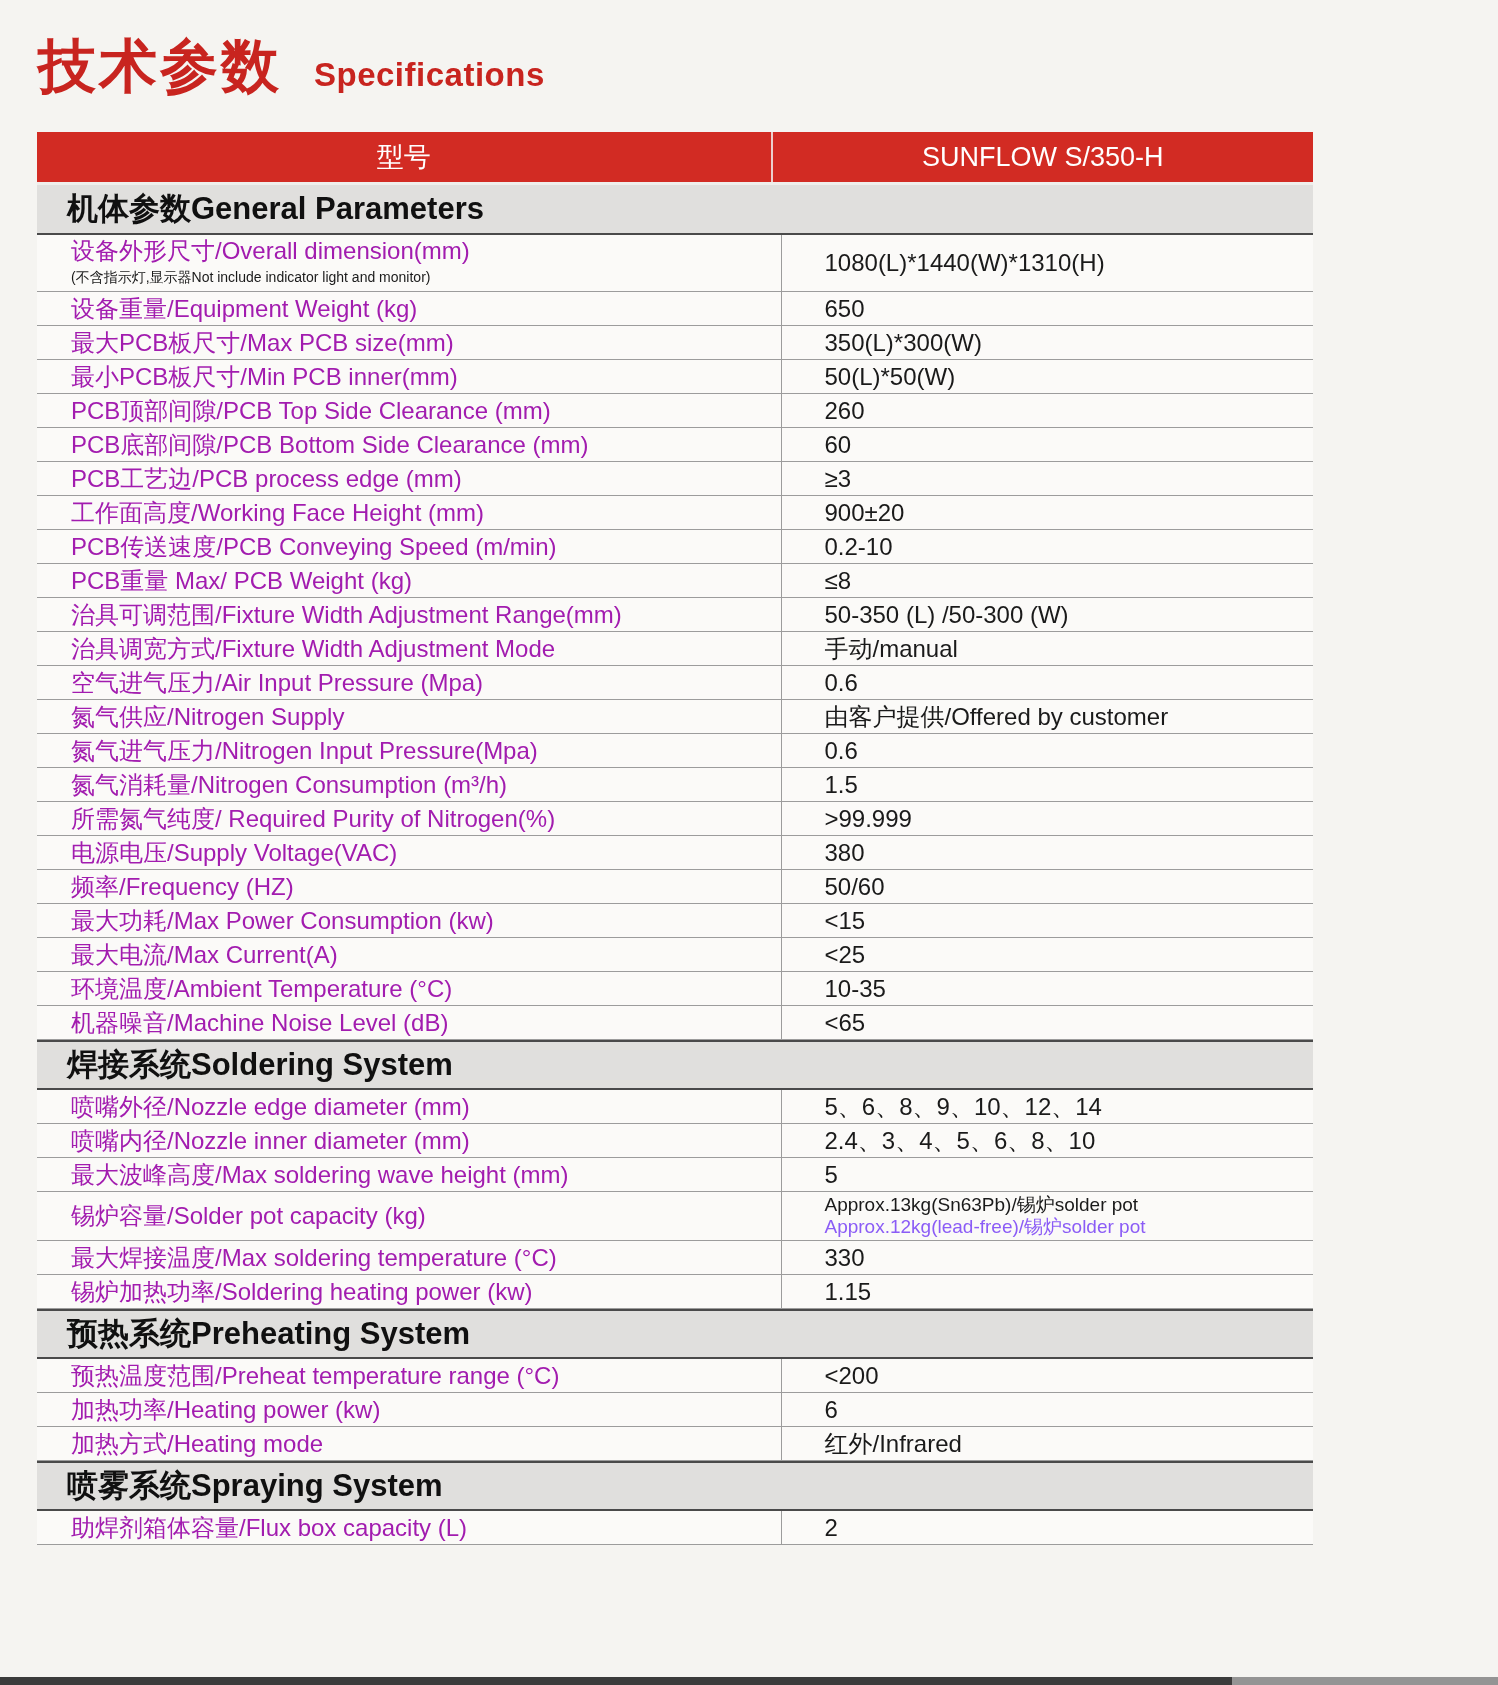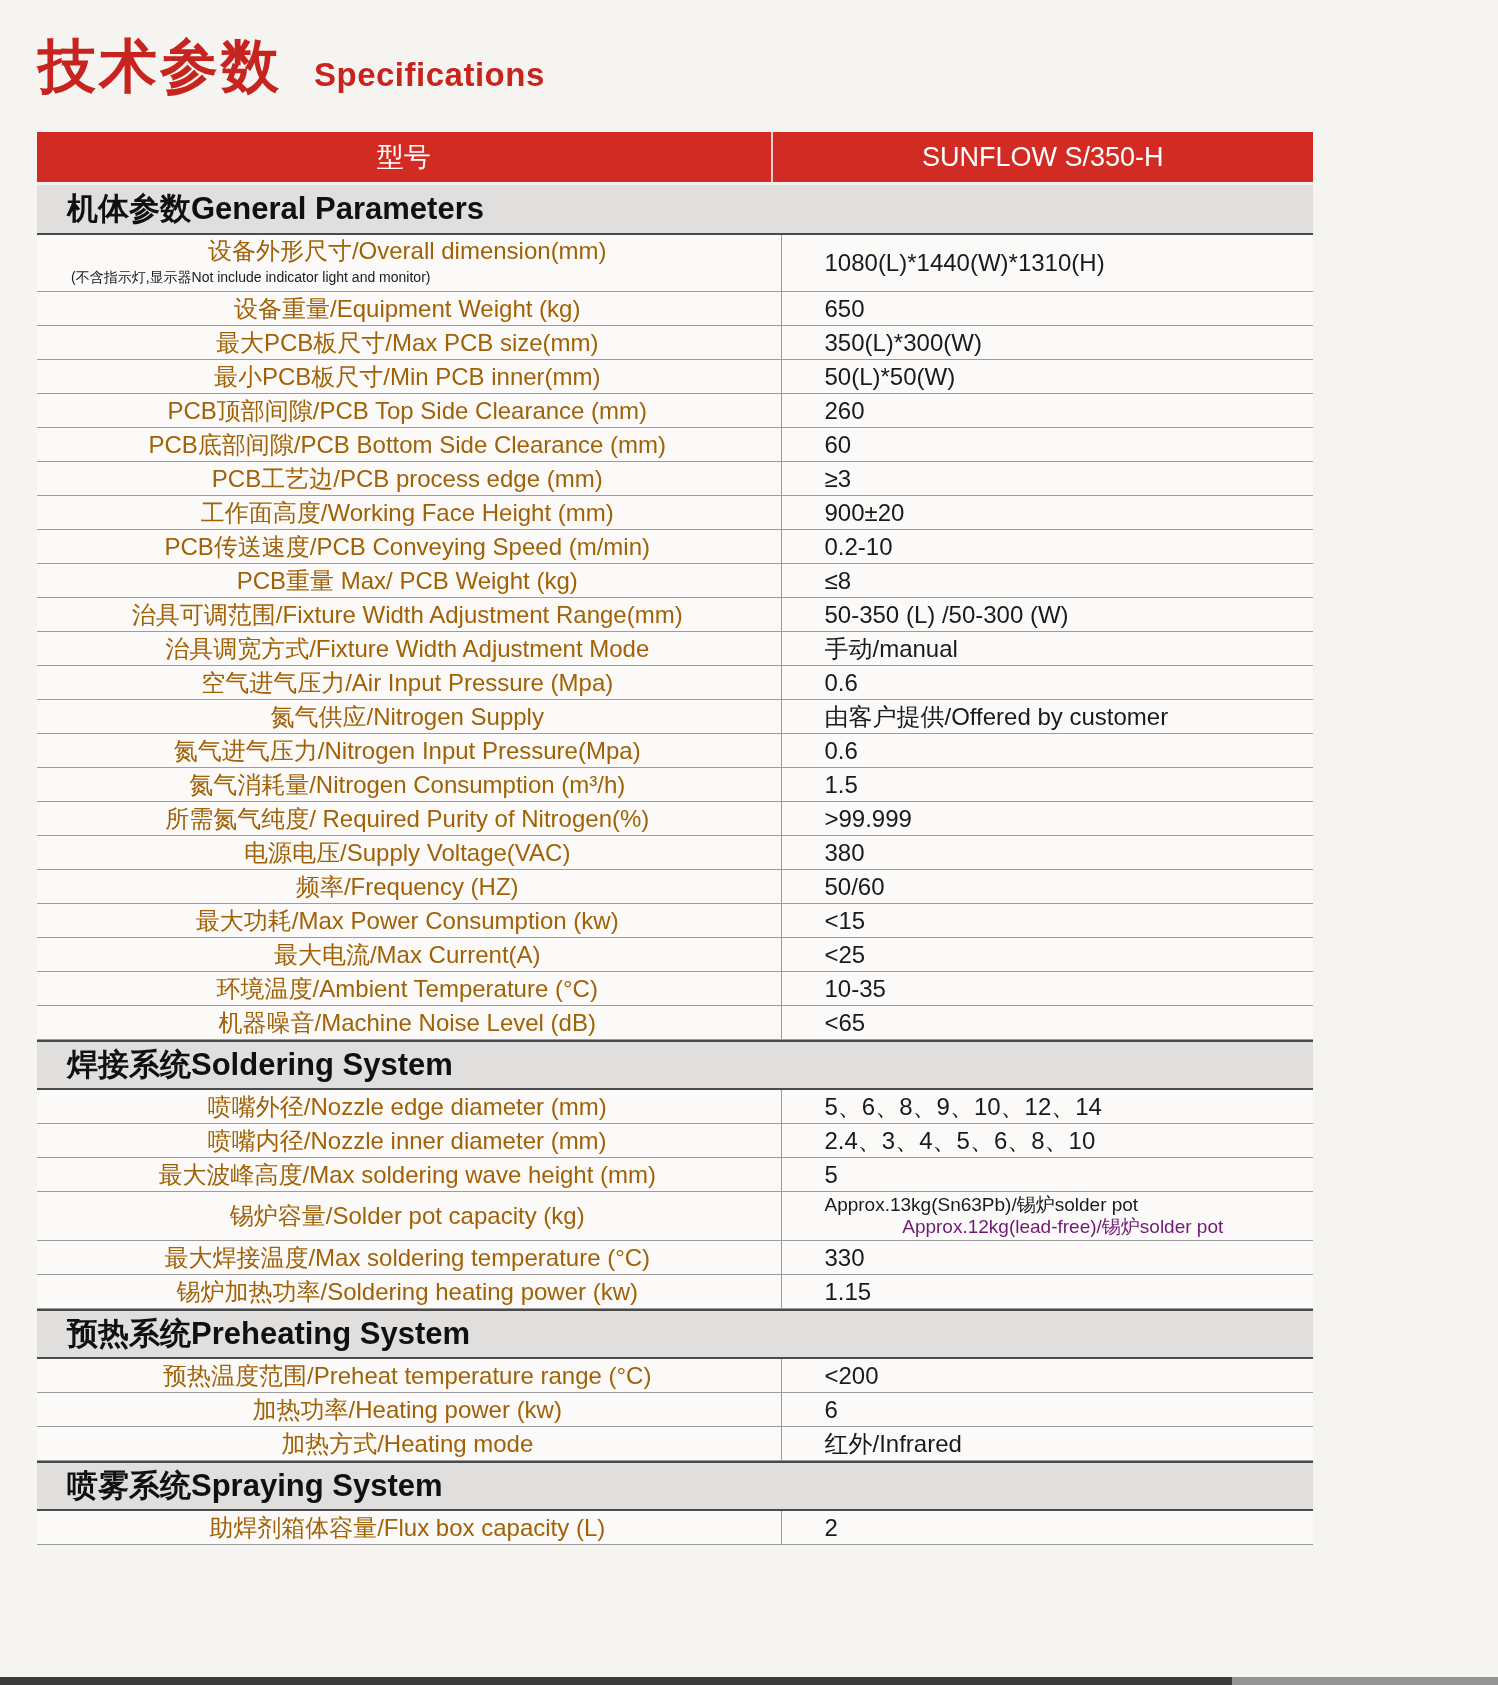--- a/index.html
+++ b/index.html
@@ -45,24 +45,24 @@
     display:flex;background:#fbfaf8;
     border-bottom:1px solid #9c9c9c;
     min-height:34px;box-sizing:border-box;
   }
   .td{
     display:flex;flex-direction:column;justify-content:center;
     box-sizing:border-box;
   }
   .td.param{width:57.5%;padding:2px 12px 2px 34px;}
   .td.value{width:42.5%;padding:2px 12px 2px 42px;border-left:1px solid #9c9c9c;margin-left:26px;}
-  .l1{font-size:24px;line-height:28px;color:#a16207;text-align:center;}
+  .l1{font-size:24px;line-height:28px;color:#a21caf;}
   .l2{font-size:14px;line-height:24px;color:#1a1a1a;}
   .v1{font-size:24px;line-height:28px;color:#1a1a1a;}
-  .v2{font-size:24px;line-height:28px;color:#701a75;text-align:center;}
+  .v2{font-size:24px;line-height:28px;color:#8b5cf6;}
   .tr.small-value .v1,.tr.small-value .v2{font-size:19px;line-height:22px;}
 
   .page-strip-dark{
     position:absolute;left:0;top:1677px;width:1232px;height:8px;background:#3b3b3b;
   }
   .page-strip-light{
     position:absolute;left:1232px;top:1677px;width:266px;height:8px;background:#949494;
   }
 </style>
 </head>

